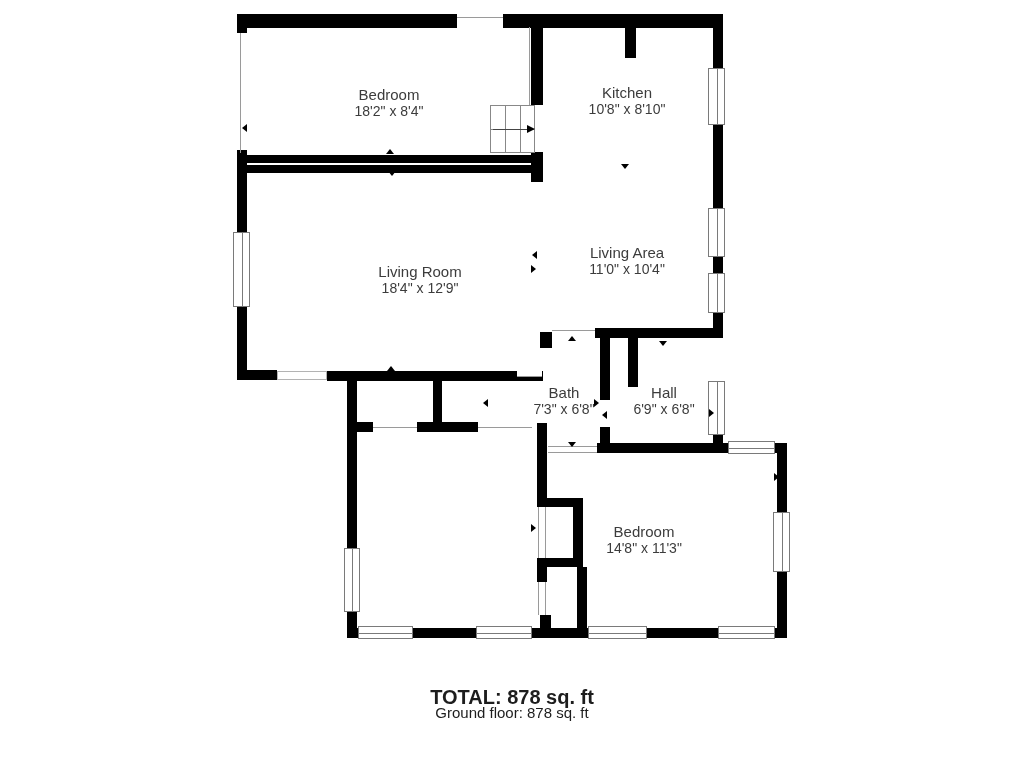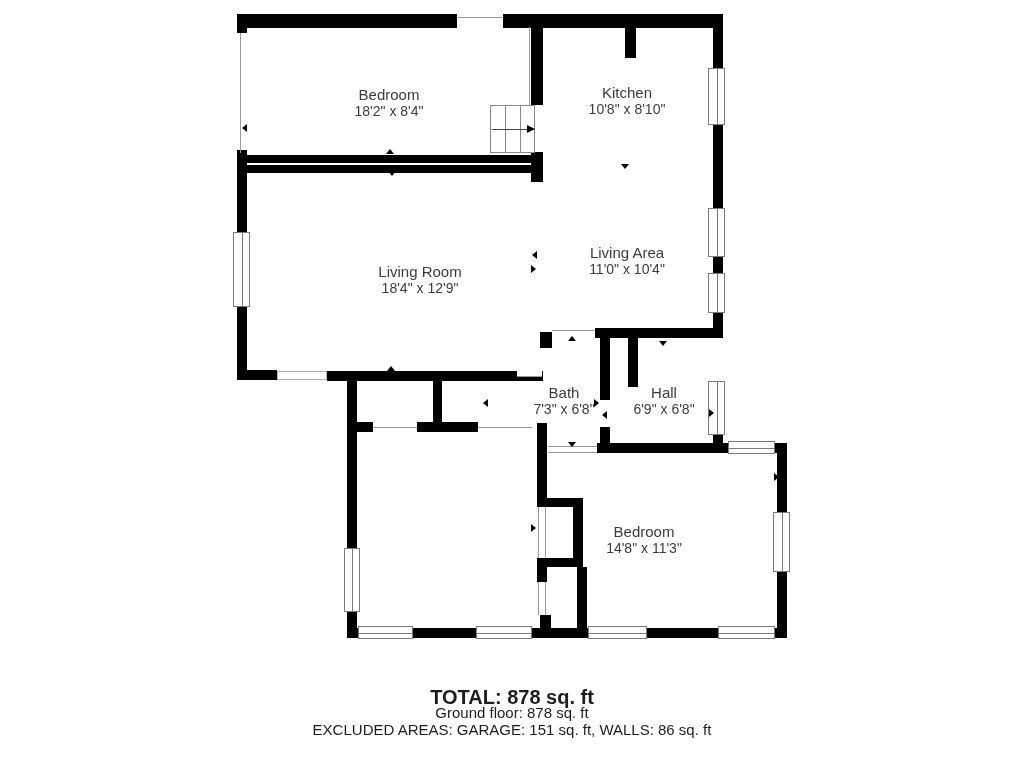--- a/index.html
+++ b/index.html
@@ -199,15 +199,14 @@
     <div class="nm">Hall</div>
     <div class="dm">6'9" x 6'8"</div>
   </div>
   <div class="room-label" style="left:644px;top:540px">
     <div class="nm">Bedroom</div>
     <div class="dm">14'8" x 11'3"</div>
   </div>
 
   <div class="fline f-total">TOTAL: 878 sq. ft</div>
   <div class="fline f-ground">Ground floor: 878 sq. ft</div>
-  <div class="fline f-excl">EXCLUDED AREAS: GARAGE: 151 sq. ft, WALLS: 86 sq. ft</div>
 
 </div>
 
 </body></html>

